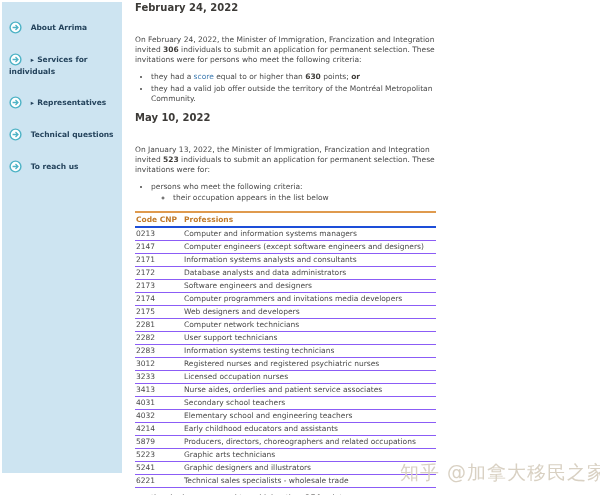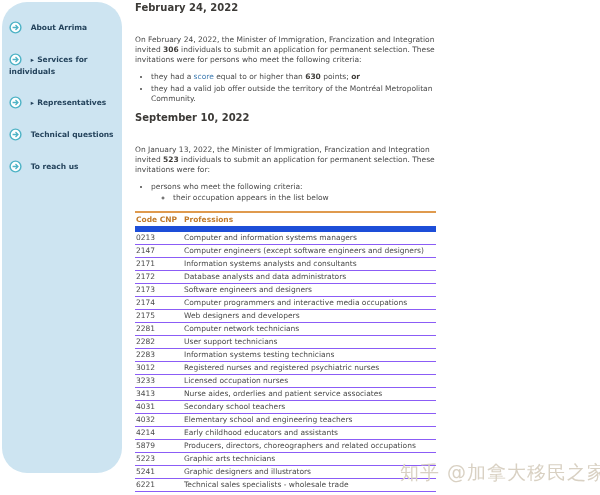--- a/index.html
+++ b/index.html
@@ -12,21 +12,20 @@
     overflow: hidden;
     color: #4a4a4a;
   }
 
   
   .sidebar {
     position: absolute; left: 2px; top: 2px;
     width: 120px; height: 471px;
     background: #cde4f1;
     padding: 19px 7px 0 7px;
-    border-radius: 25px;
   }
   .side-item {
     margin-bottom: 19px;
     cursor: pointer;
     font-size: 7.5px; font-weight: bold;
     color: #24435c;
     line-height: 11px;
   }
   .side-item svg { vertical-align: middle; margin-right: 6px; }
   .side-label { vertical-align: middle; }
@@ -58,21 +57,21 @@
     width: 100%;
     border-collapse: collapse;
     border-top: 2px solid #df9a4e;
     font-size: 7.5px;
   }
   table.cnp th {
     text-align: left;
     color: #c07b2b; font-weight: bold;
     padding: 3px 0 2px 1px;
     line-height: 8px;
-    border-bottom: 6px solid #1d4ed8;
+    border-bottom: 2px solid #1d4ed8;
   }
   table.cnp td {
     padding: 2px 0 2px 1px;
     line-height: 8px;
     border-bottom: 1px solid #8b5cf6;
     color: #4a4a4a;
     vertical-align: top;
   }
   table.cnp .code-col { width: 48px; }
 
@@ -140,21 +139,21 @@
 
   <div class="section-heading first">February 24, 2022</div>
 
   <p><span>On February 24, 2022, the Minister of Immigration, Francization and Integration invited </span><b>306</b><span>  individuals to submit an application for permanent selection. These invitations were for persons who meet the following criteria:</span></p>
 
   <ul>
     <li><span>they had a </span><a class="lnk">score</a><span> equal to or higher than </span><b>630</b><span> points; </span><b>or</b></li>
     <li>they had a valid job offer outside the territory of the Montréal Metropolitan Community.</li>
   </ul>
 
-  <div class="section-heading">September 10, 2022</div>
+  <div class="section-heading">May 10, 2022</div>
 
   <p><span>On January 13, 2022, the Minister of Immigration, Francization and Integration invited </span><b>523</b><span>  individuals to submit an application for permanent selection. These invitations were for:</span></p>
 
   <ul>
     <li><span>persons who meet the following criteria:</span>
       <ul>
         <li>their occupation appears in the list below</li>
       </ul>
     </li>
   </ul>
@@ -182,21 +181,21 @@
         <tr>
           <td class="code-col">2172</td>
           <td>Database analysts and data administrators</td>
         </tr>
         <tr>
           <td class="code-col">2173</td>
           <td>Software engineers and designers</td>
         </tr>
         <tr>
           <td class="code-col">2174</td>
-          <td>Computer programmers and interactive media occupations</td>
+          <td>Computer programmers and invitations media developers</td>
         </tr>
         <tr>
           <td class="code-col">2175</td>
           <td>Web designers and developers</td>
         </tr>
         <tr>
           <td class="code-col">2281</td>
           <td>Computer network technicians</td>
         </tr>
         <tr>

